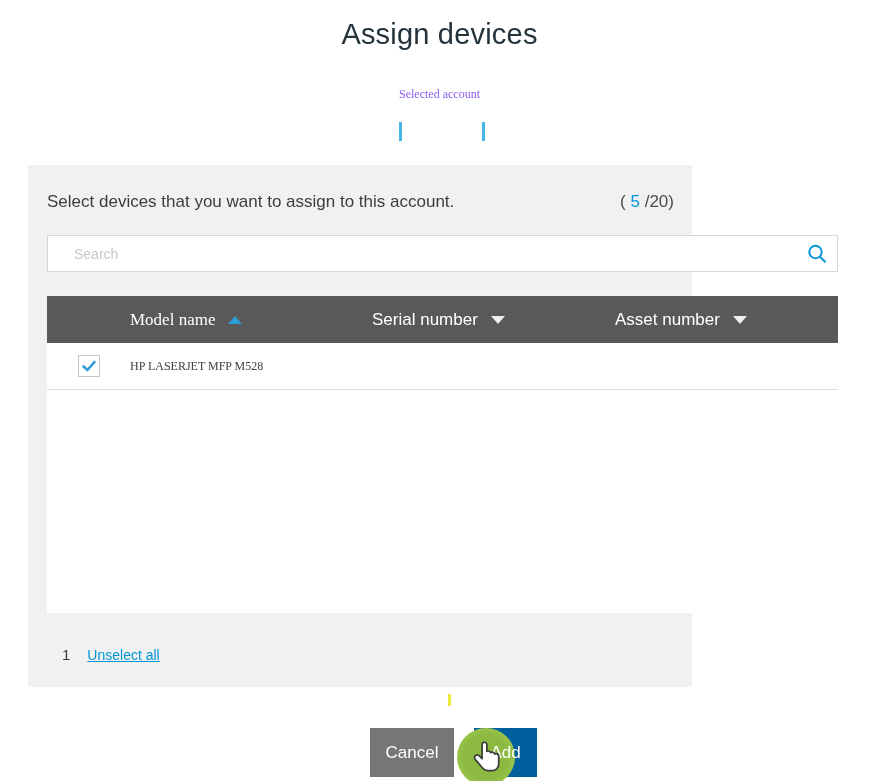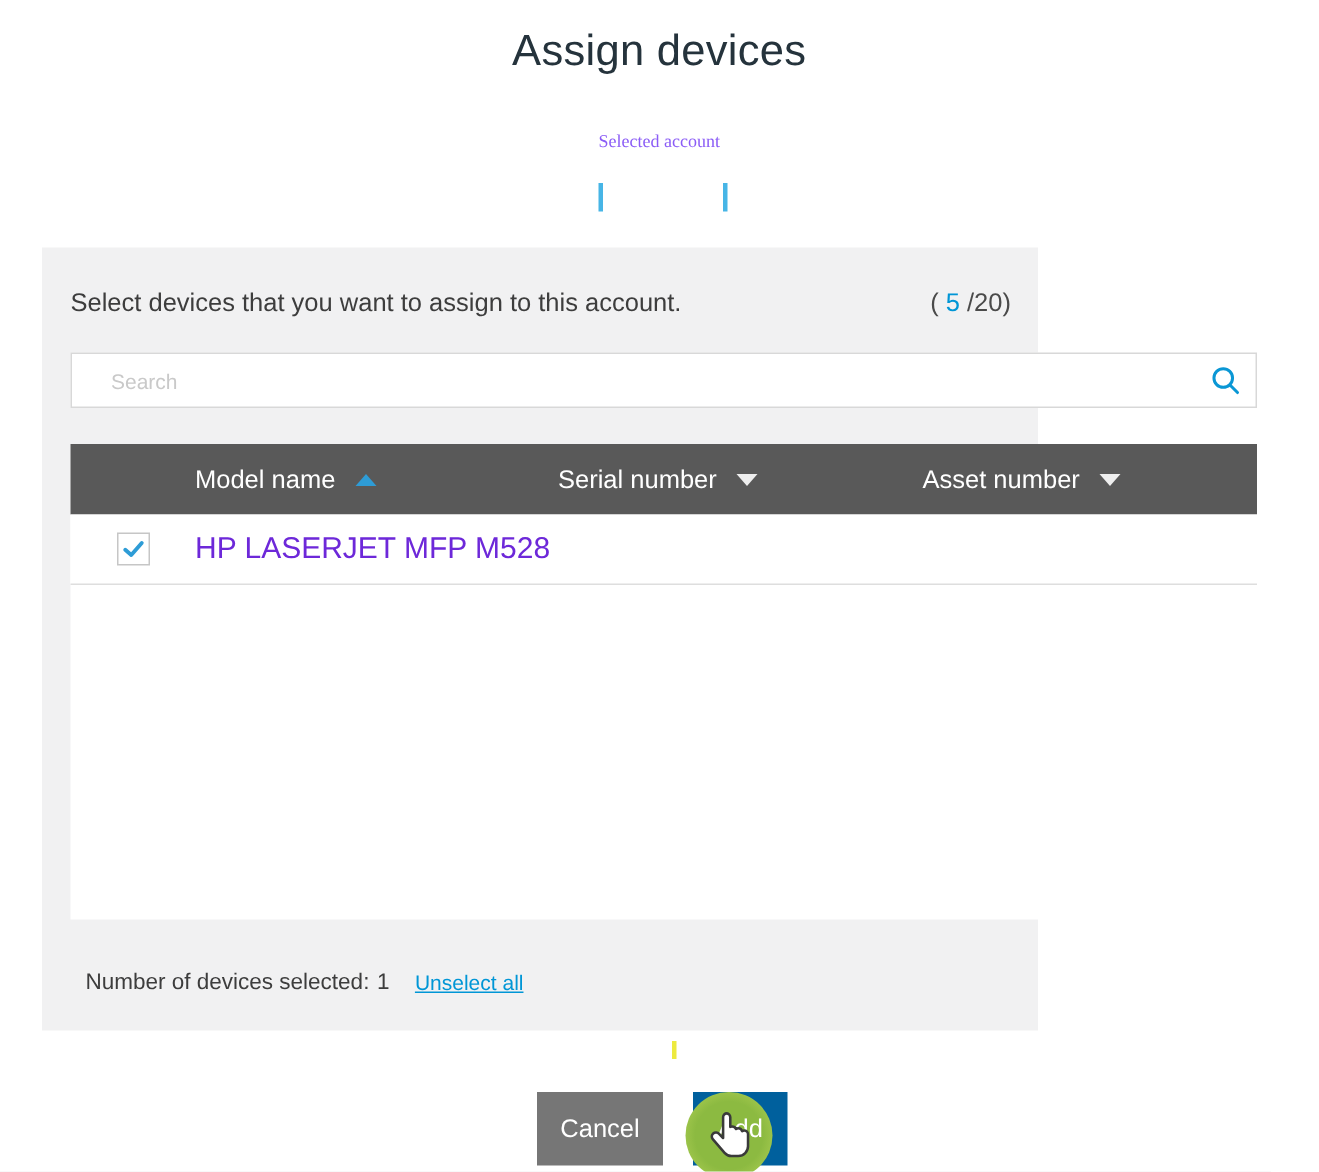--- a/index.html
+++ b/index.html
@@ -58,35 +58,35 @@
   .table{
     position:absolute;left:19px;top:131px;width:791px;height:317px;
     background:#ffffff;
   }
   .t-header{
     display:flex;align-items:center;height:47px;background:#595959;
     color:#ffffff;font-size:17px;
   }
   .t-cell{box-sizing:border-box;display:flex;align-items:center;}
   .c0{width:83px;justify-content:center;}
-  .c1{width:242px;}
+  .c1{width:242px;font-family:Liberation Serif, serif;}
   .c2{width:243px;}
   .c3{flex:1;}
   .sort-gap{display:inline-block;width:13px;}
   .sort-asc{
     width:0;height:0;border-left:7px solid transparent;border-right:7px solid transparent;
     border-bottom:8px solid #2e9cd6;
   }
   .sort-desc{
     width:0;height:0;border-left:7px solid transparent;border-right:7px solid transparent;
     border-top:8px solid #eeeeee;
   }
   .t-row{
     display:flex;align-items:center;height:46px;background:#ffffff;
-    border-bottom:1px solid #dedede;font-size:20px;color:#6d28d9;
+    border-bottom:1px solid #dedede;font-size:12px;color:#404040;
   }
   .checkbox{
     width:22px;height:22px;background:#ffffff;border:1px solid #c6c6c6;
     box-sizing:border-box;display:flex;align-items:center;justify-content:center;
   }
   
   .panel-footer{
     position:absolute;left:29px;top:481px;display:flex;align-items:center;
     font-size:15px;color:#3d3d3d;
   }
@@ -97,20 +97,21 @@
   }
   
   .yellow-tick{
     position:absolute;left:448px;top:694px;width:3px;height:12px;background:#edea3f;
   }
   .btn{
     position:absolute;top:728px;height:49px;border:none;
     display:flex;align-items:center;justify-content:center;
     color:#ffffff;font-size:17px;font-family:"Liberation Sans", sans-serif;
     cursor:pointer;
+    margin-left:12px;
   }
   .btn-cancel{left:358px;width:84px;background:#767676;}
   .btn-add{left:462px;width:63px;background:#00609d;}
   .btn-add .btn-label{position:relative;z-index:3;}
   .click-highlight{
     position:absolute;left:457px;top:728px;width:58px;height:58px;border-radius:50%;
     background:radial-gradient(circle, #8cba41 55%, #9cc44a 72%, rgba(230,238,110,.85) 86%, rgba(240,245,140,0) 100%);
     z-index:2;pointer-events:none;
   }
   .cursor-hand{
@@ -170,21 +171,20 @@
           </svg>
         </span>
       </div>
       <div class="t-cell c1">HP LASERJET MFP M528</div>
       <div class="t-cell c2"></div>
       <div class="t-cell c3"></div>
     </div>
   </div>
 
   <div class="panel-footer">
-    <span>Number of devices selected:</span>
     <span class="sel-count">1</span>
     <a class="unselect-link">Unselect all</a>
   </div>
 </div>
 
 <div class="yellow-tick"></div>
 
 <button class="btn btn-cancel">
   <span class="btn-label">Cancel</span>
 </button>

